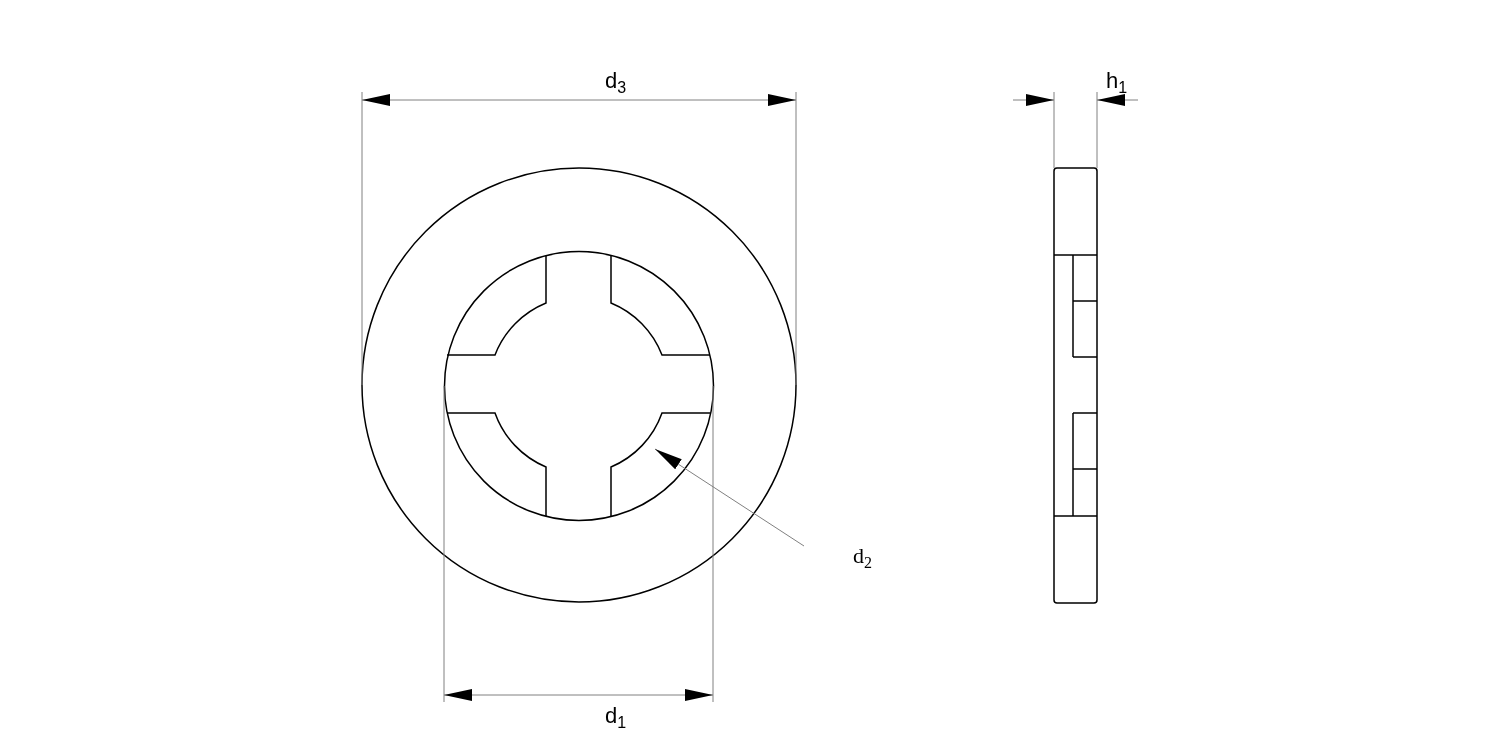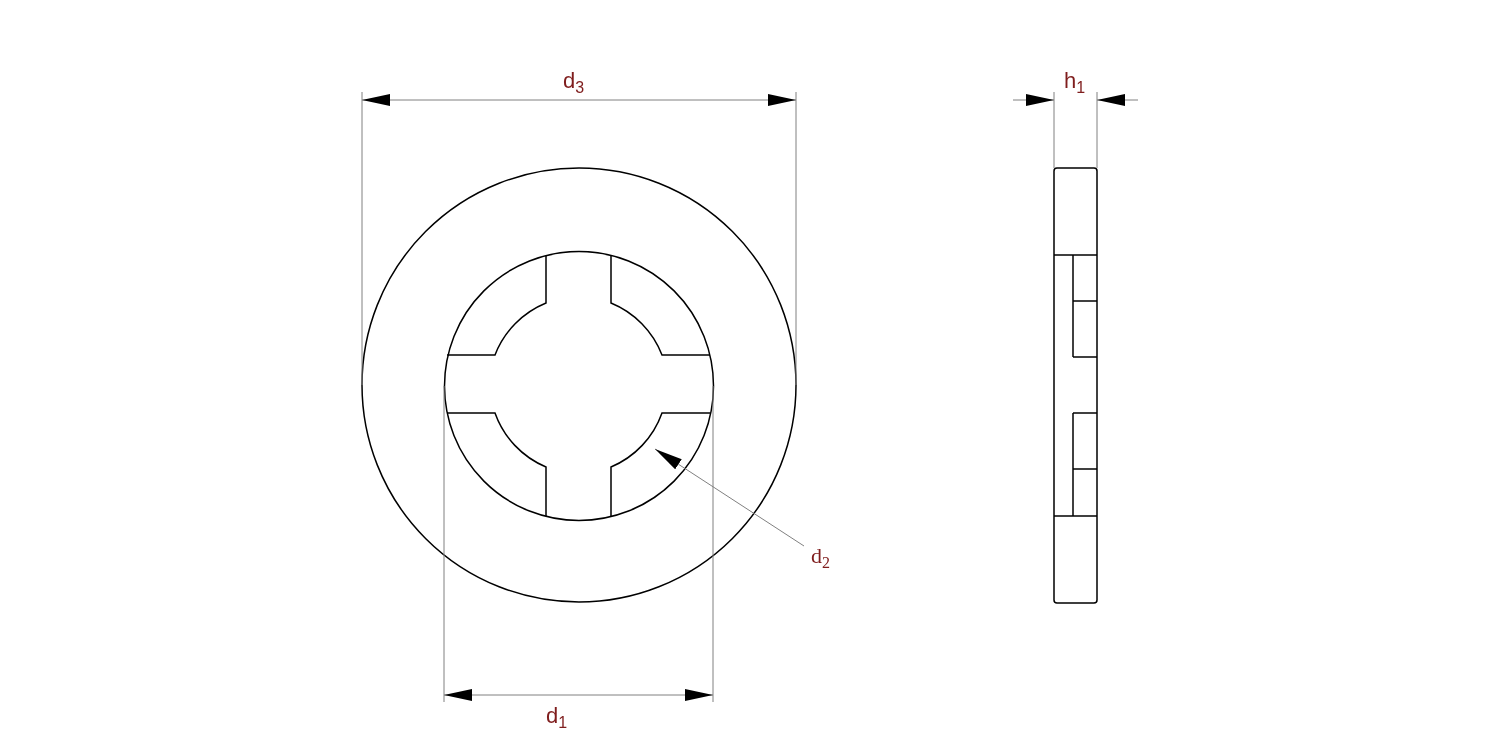--- a/index.html
+++ b/index.html
@@ -1,18 +1,18 @@
 <!DOCTYPE html>
 <html><head>
 <meta charset="utf-8">
 <style>
   html, body { margin: 0; padding: 0; background: #ffffff; }
   body { width: 1500px; height: 750px; overflow: hidden; position: relative; font-family: "Liberation Sans", sans-serif; }
   #drawing { position: absolute; left: 0; top: 0; width: 1500px; height: 750px; }
-  .label { position: absolute; font-family: "Liberation Sans", sans-serif; font-size: 22px; color: #7f1d1d; white-space: nowrap; line-height: 1; }
+  .label { position: absolute; font-family: "Liberation Sans", sans-serif; font-size: 22px; color: #000000; white-space: nowrap; line-height: 1; margin-left: 42px; }
   .label sub { font-size: 16px; vertical-align: -5px; }
 </style>
 </head>
 <body>
 
 <svg id="drawing" width="1500" height="750" viewBox="0 0 1500 750" xmlns="http://www.w3.org/2000/svg">
   <defs>
     <marker id="arrowEnd" viewBox="0 0 28 12" refX="28" refY="6" markerWidth="28" markerHeight="12" markerUnits="userSpaceOnUse" orient="auto">
       <path d="M0,0 L28,6 L0,12 Z" fill="#000"></path>
     </marker>
@@ -69,21 +69,21 @@
 
     <line x1="1013" y1="100" x2="1054" y2="100" stroke="#808080" stroke-width="1" marker-end="url(#arrowEnd)"></line>
     <line x1="1138" y1="100" x2="1097" y2="100" stroke="#808080" stroke-width="1" marker-end="url(#arrowEnd)"></line>
   </g>
 </svg>
 
 <div class="label" style="left:563px; top:70px;">
   <span>d</span><sub>3</sub>
 </div>
 
-<div class="label" style="left:546px; top:705px;">
+<div class="label" style="left:563px; top:705px;">
   <span>d</span><sub>1</sub>
 </div>
 
 <div class="label" style="left:811px; top:545px;font-family:Liberation Serif, serif;">
   <span>d</span><sub>2</sub>
 </div>
 
 <div class="label" style="left:1064px; top:70px;">
   <span>h</span><sub>1</sub>
 </div>

